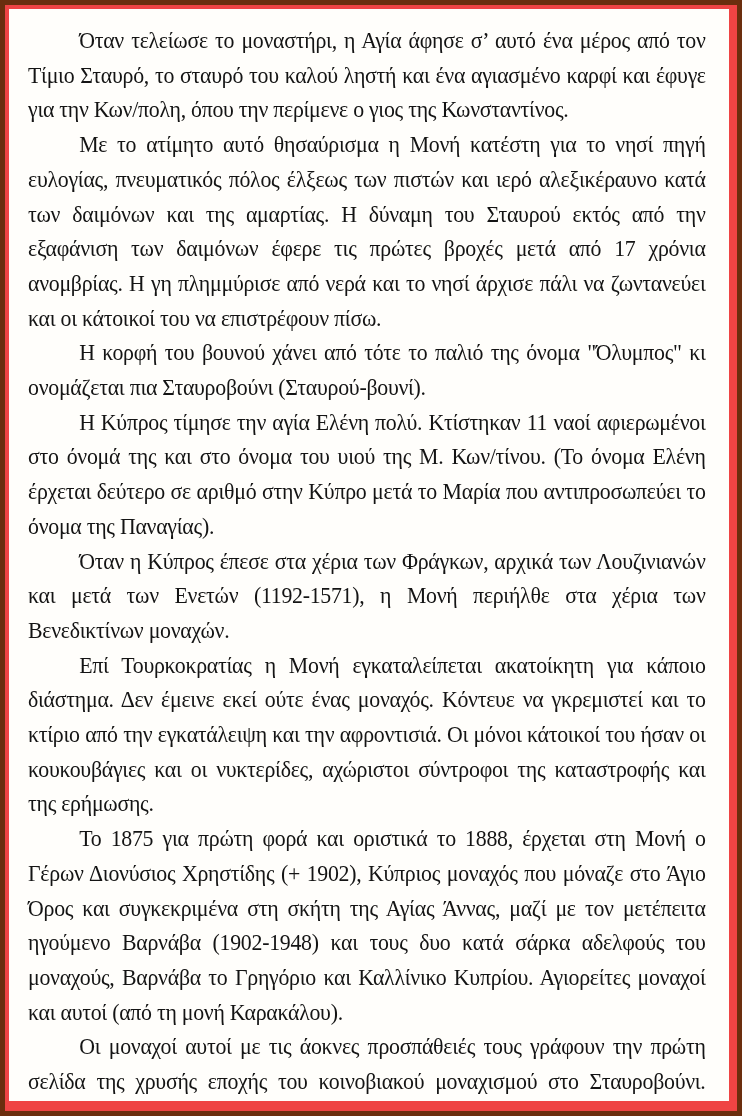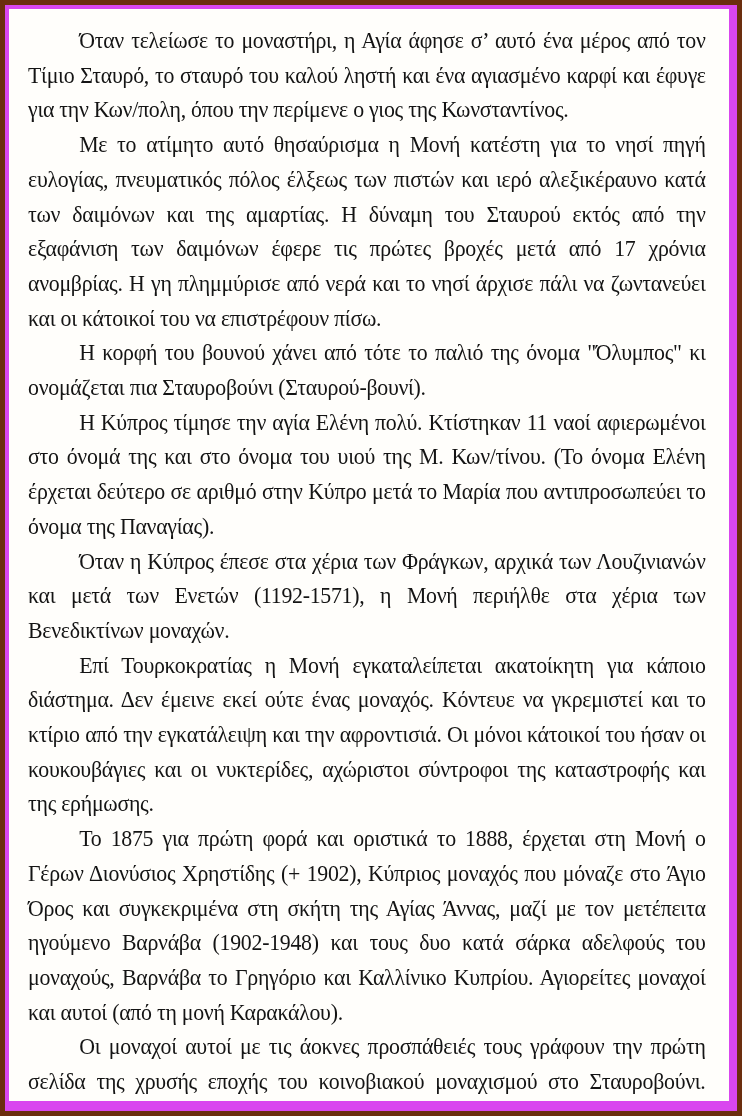--- a/index.html
+++ b/index.html
@@ -4,21 +4,21 @@
 <style>
   html, body { margin: 0; padding: 0; }
   body {
     width: 742px; height: 1116px; overflow: hidden;
     background: #6b2e0e;
     position: relative;
   }
   .frame {
     position: absolute;
     left: 5px; top: 5px; right: 5px; bottom: 5px;
-    background: #d946ef;
+    background: #ef4444;
   }
   .page {
     position: absolute;
     left: 4px; top: 4px; right: 8px; bottom: 10px;
     background: #fffefb;
     box-sizing: border-box;
     padding: 14px 22px 0 19px;
     overflow: hidden;
   }
   .text {

